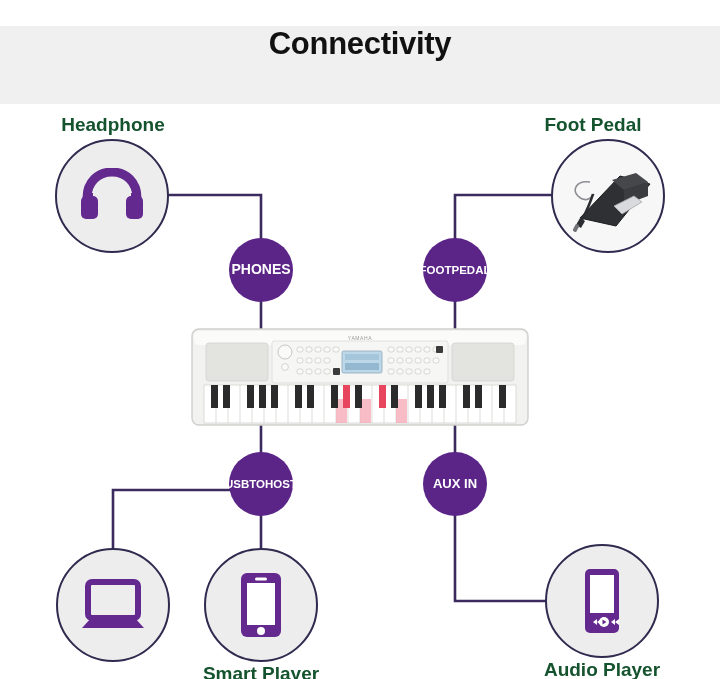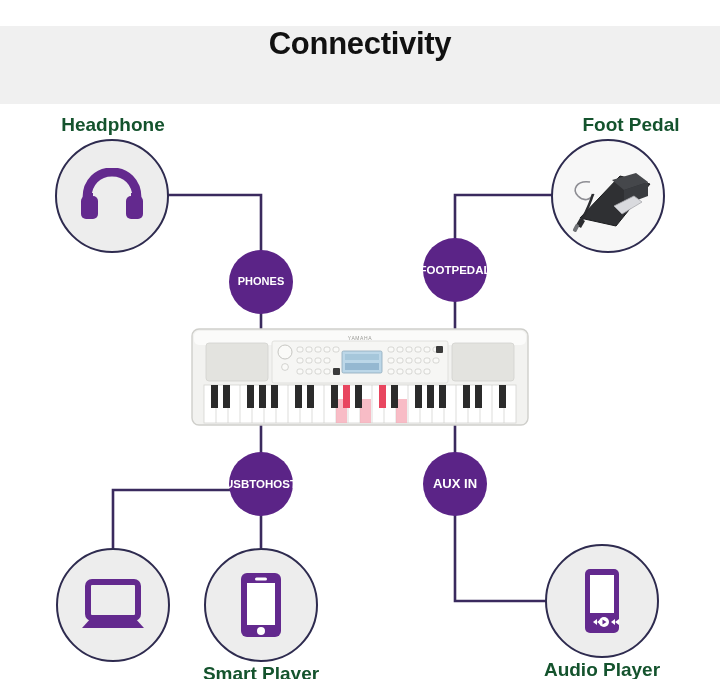--- a/index.html
+++ b/index.html
@@ -89,21 +89,21 @@
       <svg width="66" height="56" viewBox="0 0 66 56">
         <path d="M8 40 V30 C8 14 19 4 33 4 C47 4 58 14 58 30 V40" fill="none" stroke="#63298E" stroke-width="9" stroke-linecap="round"></path>
         <rect x="2" y="28" width="17" height="23" rx="5" fill="#63298E"></rect>
         <rect x="47" y="28" width="17" height="23" rx="5" fill="#63298E"></rect>
         <rect x="9" y="25" width="5" height="9" fill="#63298E"></rect>
         <rect x="52" y="25" width="5" height="9" fill="#63298E"></rect>
       </svg>
     </span>
   </div>
 
-  <div class="dev-label" style="left:551px;top:114px;width:160px;">Foot Pedal</div>
+  <div class="dev-label" style="left:513px;top:114px;width:160px;">Foot Pedal</div>
   <div class="node" style="left:551px;top:139px;width:114px;height:114px;background:#f7f7f7;">
     <span>
       <svg width="96" height="80" viewBox="0 0 96 80">
 
         <path d="M30 26 C16 24 12 34 18 40 C24 46 30 44 34 38" fill="none" stroke="#8d8d93" stroke-width="1.6"></path>
 
         <path d="M20 62 L60 20 L90 28 L56 70 Z" fill="#2f3033"></path>
         <path d="M20 62 L60 20 L90 28 L56 70 Z" fill="none" stroke="#1c1d1f" stroke-width="1"></path>
 
         <path d="M52 24 L76 17 L88 26 L64 34 Z" fill="#45474b"></path>
@@ -113,21 +113,21 @@
         <path d="M54 50 L74 40 L82 46 L62 58 Z" fill="none" stroke="#a9aaae" stroke-width="0.8"></path>
 
         <path d="M33 38 C30 48 26 56 22 64" fill="none" stroke="#2b2c2f" stroke-width="2.6"></path>
 
         <path d="M20 62 l5 3 l-4 7 l-5 -3 z" fill="#2b2c2f"></path>
         <rect x="14" y="68" width="4" height="8" rx="1.5" fill="#6f7175" transform="rotate(28 16 72)"></rect>
       </svg>
     </span>
   </div>
 
-  <div class="badge" style="left:229px;top:250px;width:64px;height:64px;font-size:11px;">
+  <div class="badge" style="left:229px;top:238px;width:64px;height:64px;font-size:14px;">
     <span>PHONES</span>
   </div>
 
   <div class="badge" style="left:423px;top:238px;width:64px;height:64px;font-size:11.5px;">
     <span>FOOT</span>
     <span>PEDAL</span>
   </div>
 
   <div class="keyboard" style="left:190px;top:327px;width:340px;height:100px;">
     <svg width="340" height="100" viewBox="0 0 340 100">

